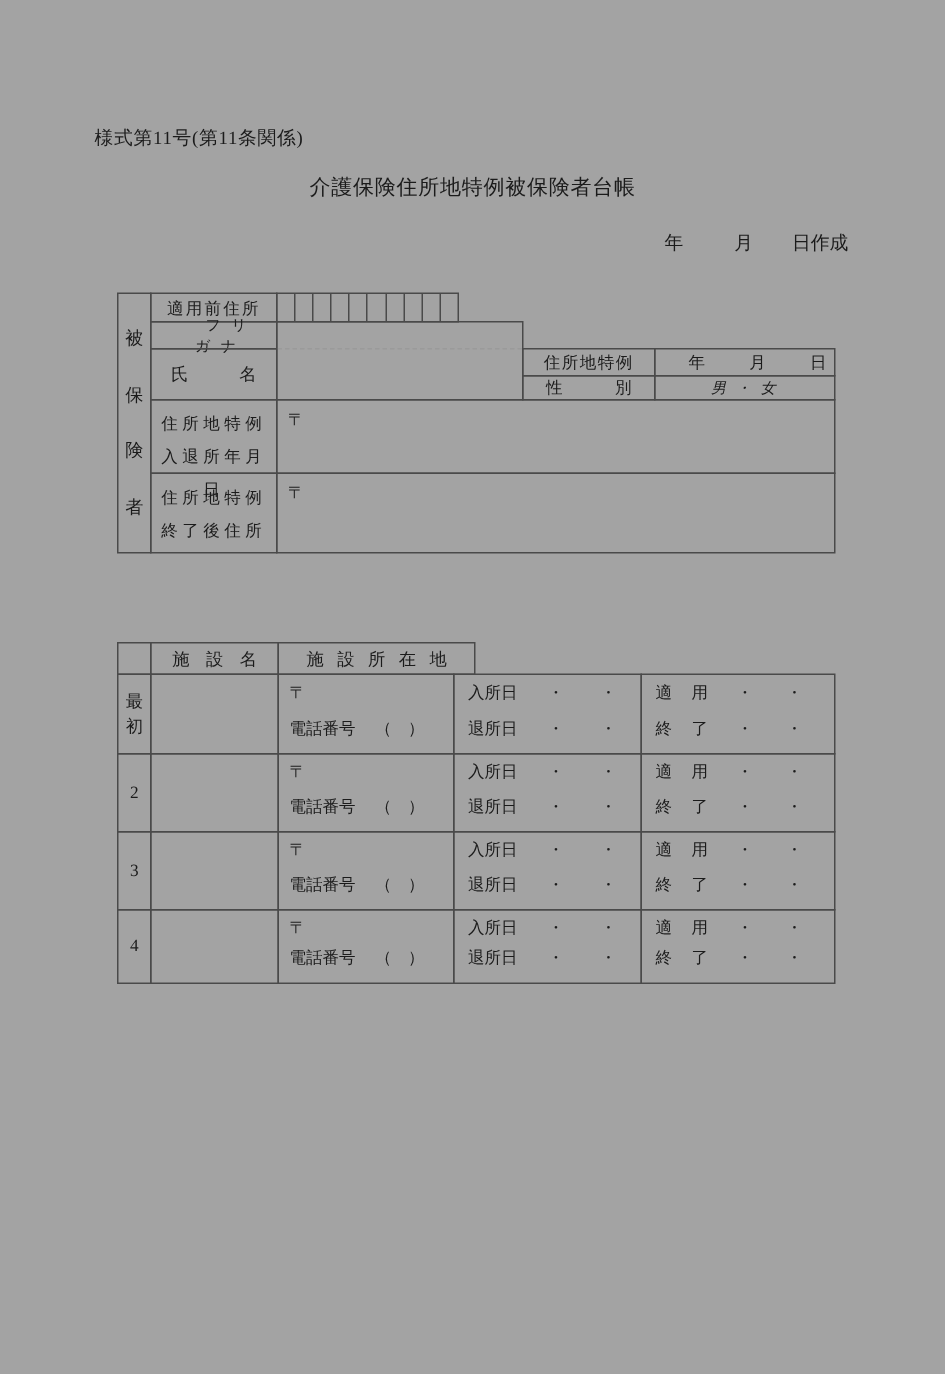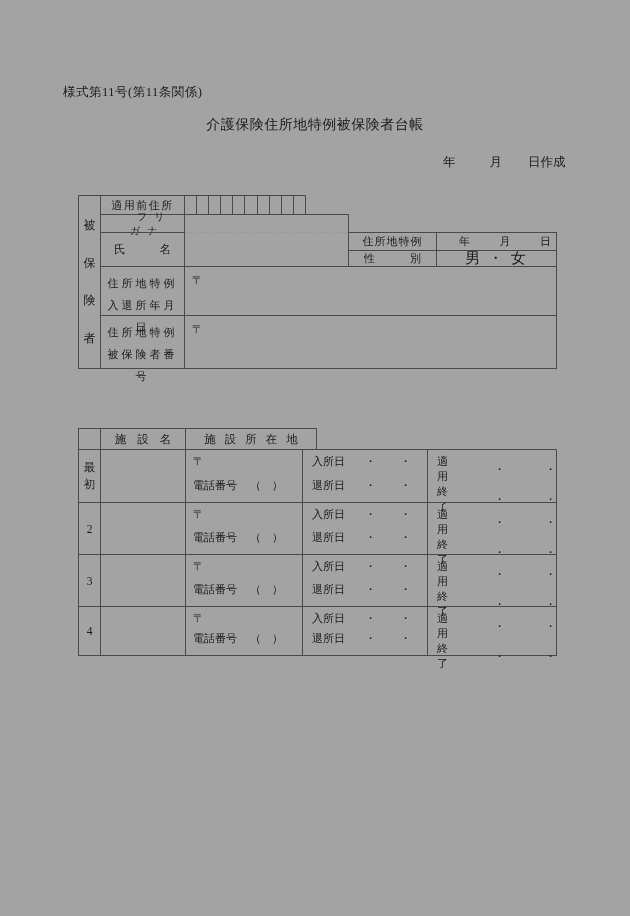--- a/index.html
+++ b/index.html
@@ -37,38 +37,38 @@
   .lbl-split { display:flex; align-items:center; justify-content:space-between; font-size:11.5px; }
   .lbl-name { padding:0 13px; }
   .lbl-gender { padding:0 15px; font-size:11px; }
   .lbl-birth { font-size:11px; letter-spacing:1px; }
   .lbl-addr { text-align:center; padding-top:5px; font-size:11px; letter-spacing:3px; line-height:22px; }
 
   .dashed-div { position:absolute; left:0; right:0; top:17px; border-top:1px dashed #9a9a9a; }
 
   .birth-value { display:flex; align-items:center; justify-content:space-between;
                  padding:0 5px 0 22px; font-size:11px; }
-  .gender-value { font-size:15px; letter-spacing:2px; }
+  .gender-value { font-size:10px; letter-spacing:2px;font-style:italic; }
 
   .postal { font-size:11px; }
   .addr-content { padding:3px 0 0 7px; }
 
   
   .hdr { font-size:11.5px; }
   .ls-name { letter-spacing:11px; text-indent:11px; }
   .ls-addr2 { letter-spacing:9px; text-indent:9px; }
   .ls-dates { letter-spacing:7px; text-indent:7px; }
   .ls-period { letter-spacing:1.5px; }
 
   .twoline { display:flex; flex-direction:column; justify-content:space-between;
              box-sizing:border-box; padding:4px 0 9px 0; font-size:11px; }
   .line { display:flex; align-items:center; }
   .pad-addr { padding-left:7px; }
   .pad-dates { padding-left:9px; }
-  .pad-period { padding-left:9px;gap:18px; }
+  .pad-period { padding-left:9px; }
   .phone-paren { margin-left:13px; }
   .dot1-dates { margin-left:20px; }
   .dot2-dates { margin-left:24px; }
   .apply-word { letter-spacing:13px; }
   .dot1-period { margin-left:6px; }
   .dot2-period { margin-left:22px; }
   .rowlab { font-size:11.5px; }
 </style>
 </head>
 <body>
@@ -130,21 +130,21 @@
     <div class="cell lbl-addr" style="left:22px; top:71px; width:85px; height:50px;">
       <div>住所地特例</div>
       <div>入退所年月日</div>
     </div>
     <div class="cell addr-content" style="left:106px; top:71px; width:373px; height:50px;">
       <span class="postal">〒</span>
     </div>
 
     <div class="cell lbl-addr" style="left:22px; top:120px; width:85px; height:54px;">
       <div>住所地特例</div>
-      <div>被保険者番号</div>
+      <div>終了後住所</div>
     </div>
     <div class="cell addr-content" style="left:106px; top:120px; width:373px; height:54px;">
       <span class="postal">〒</span>
     </div>
   </div>
 
   <div class="abs" style="left:78px; top:407px; width:479px; height:228px;margin-top:21px;">
 
     <div class="cell" style="left:0; top:0; width:23px; height:22px;"></div>
     <div class="cell center hdr ls-name" style="left:22px; top:0; width:86px; height:22px;">施設名</div>

